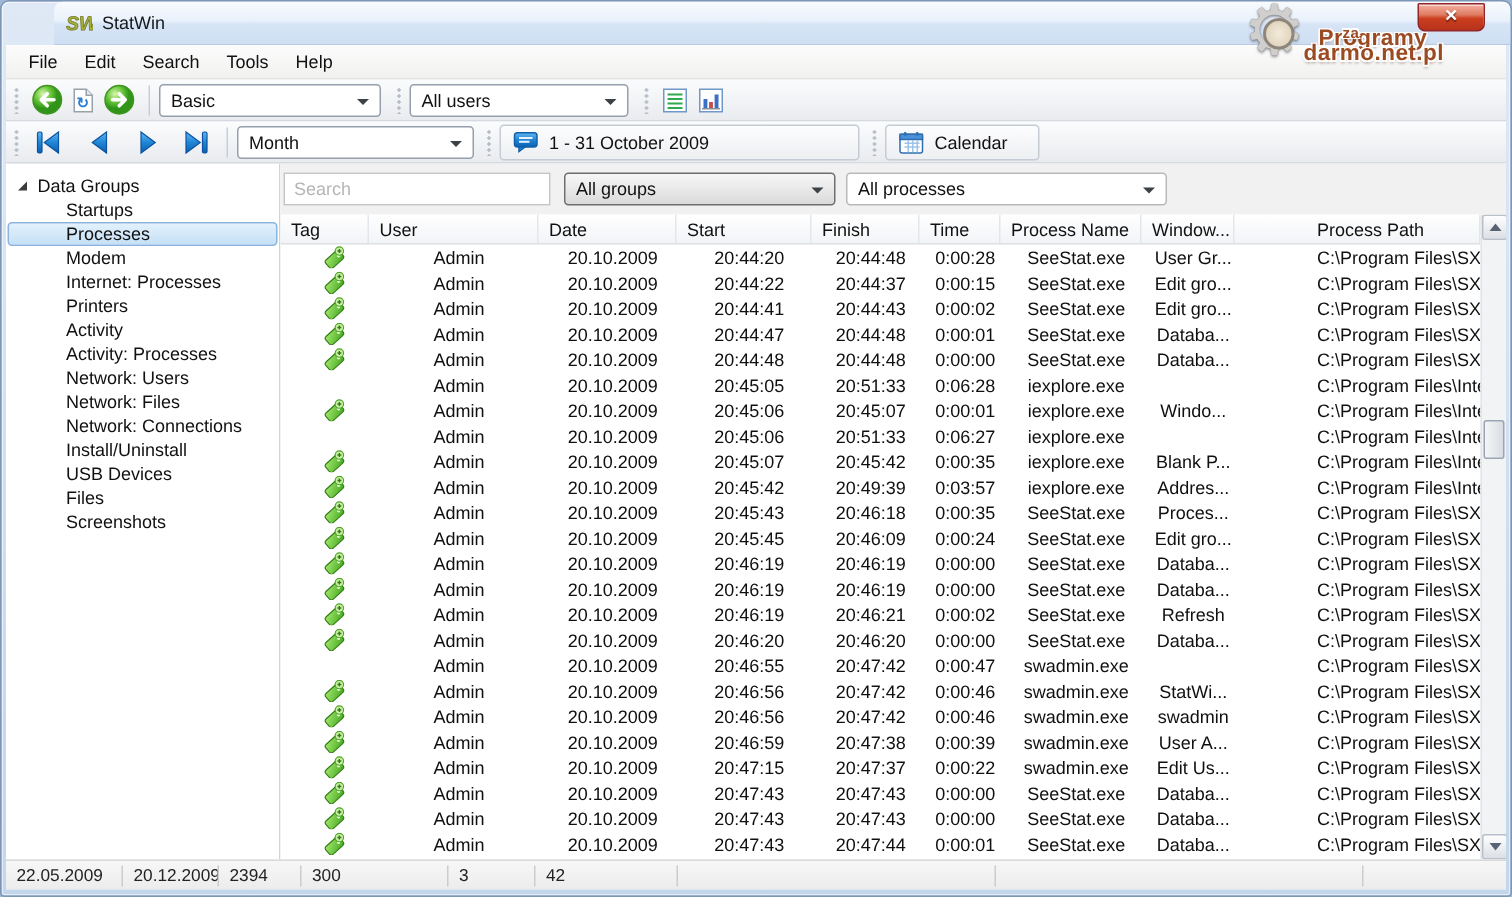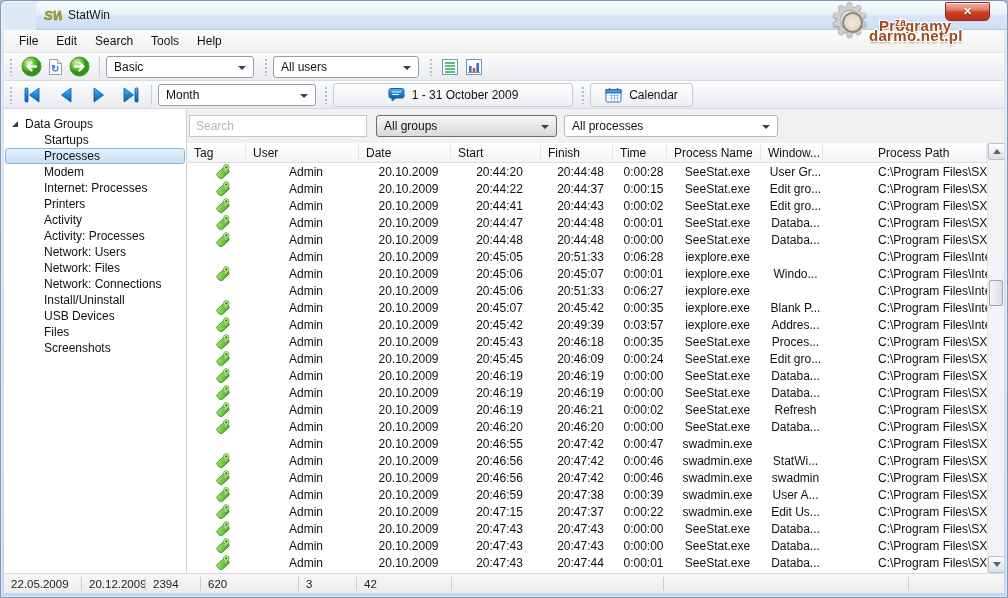--- a/index.html
+++ b/index.html
@@ -56,21 +56,21 @@
     display:flex; align-items:center; font-size:12px; color:#111; padding:0 7px; position:relative; }
   .combo .arrow { position:absolute; right:7px; top:9px; width:0; height:0;
     border-left:4px solid transparent; border-right:4px solid transparent; border-top:4px solid #3c4146; }
   .combo-basic { width:148px; }
   .combo-users { width:146px; }
   .combo-month { width:158px; }
   .combo-groups { width:181px; background:linear-gradient(#f7f7f7,#dadada); border-color:#6e6e6e; }
   .combo-procs  { width:214px; border-color:#b9b9b9; }
 
   .panel { height:24px; border:1px solid #c6ccd4; border-radius:3px;
-    background:linear-gradient(#fdfdfe,#edeff2); display:flex; align-items:center; padding:0 8px;justify-content:center; }
+    background:linear-gradient(#fdfdfe,#edeff2); display:flex; align-items:center; padding:0 8px; }
   .date-panel { width:240px; }
   .cal-btn { width:103px; }
   .panel-label { font-size:12px; color:#111; margin-left:7px; }
 
   
   .content { flex:1; display:flex; overflow:hidden; }
   .sidebar { width:183px; background:#fff; border-right:1px solid #d3d3d3; padding-top:7px; overflow:hidden; }
   .tree-root { display:flex; align-items:center; height:16px; padding-left:8px; font-size:12px; color:#111; }
   .expander { width:0; height:0; border-left:6px solid transparent; border-bottom:6px solid #3c3c3c; margin-right:7px; }
   .tree-item { height:16px; line-height:15px; font-size:12px; color:#111; padding-left:38px;
@@ -906,21 +906,21 @@
               </div>
           </div>
         </div>
       </div>
     </div>
 
     <div class="statusbar">
         <div class="sb-cell sb0">22.05.2009</div>
         <div class="sb-cell sb1">20.12.2009</div>
         <div class="sb-cell sb2">2394</div>
-        <div class="sb-cell sb3">620</div>
+        <div class="sb-cell sb3">300</div>
         <div class="sb-cell sb4">3</div>
         <div class="sb-cell sb5">42</div>
         <div class="sb-cell sb6"></div>
         <div class="sb-cell sb7"></div>
         <div class="sb-cell sb-fill"></div>
       </div>
   </div>
 
   <div class="bottom-frame"></div>
 </div>

